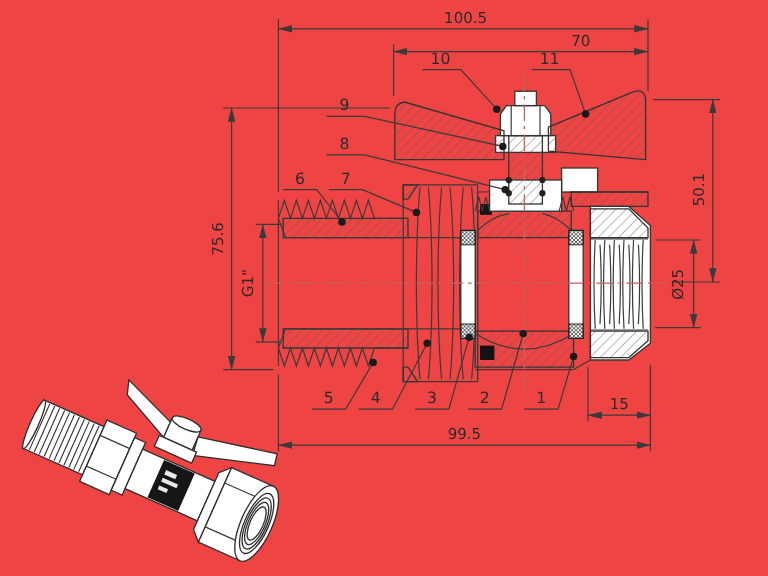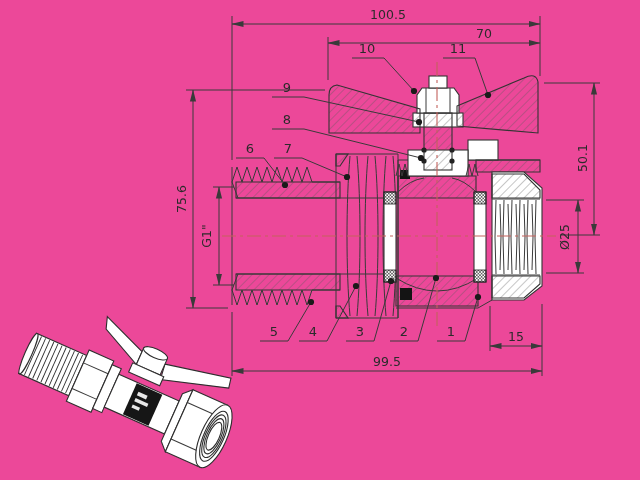--- a/index.html
+++ b/index.html
@@ -1,16 +1,16 @@
 <!DOCTYPE html>
 <html><head>
 <meta charset="utf-8">
 <style>
   html,body{margin:0;padding:0;background:#ffffff;}
-  .stage{position:relative;width:640px;height:480px;background:#ec4899;overflow:hidden;
+  .stage{position:relative;width:640px;height:480px;background:#ef4444;overflow:hidden;
          font-family:"DejaVu Sans", sans-serif;}
   svg{display:block}
   text{font-family:"DejaVu Sans", sans-serif; fill:#2b2b2b;}
   .dim-txt{font-size:12.5px;}
   .callout-txt{font-size:13px;}
   .thin{stroke:#3a3a3a;stroke-width:1;fill:none;}
   .dimline{stroke:#3a3a3a;stroke-width:1;fill:none;}
   .part{stroke:#343434;stroke-width:1.1;fill:#ffffff;}
   .parth{stroke:#343434;stroke-width:1.1;fill:url(#hatch);}
   .seal{stroke:#222;stroke-width:.8;fill:url(#xhatch);}

